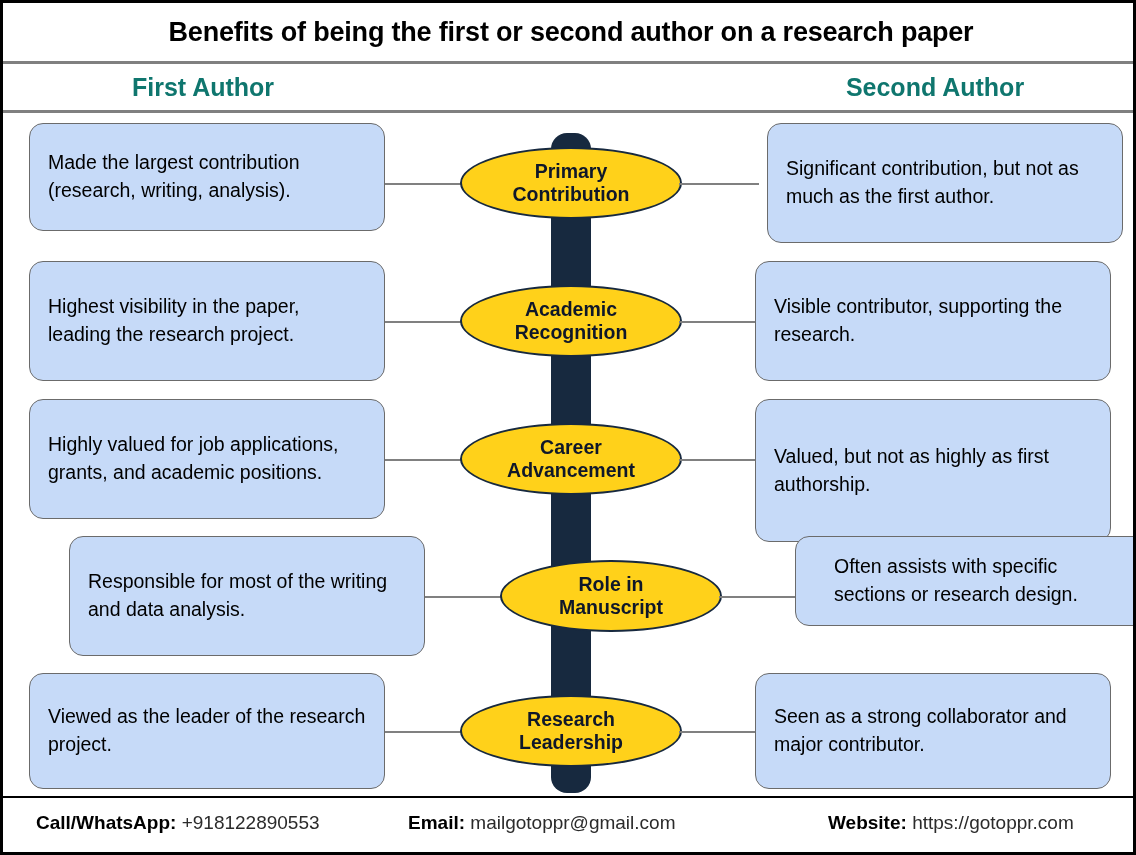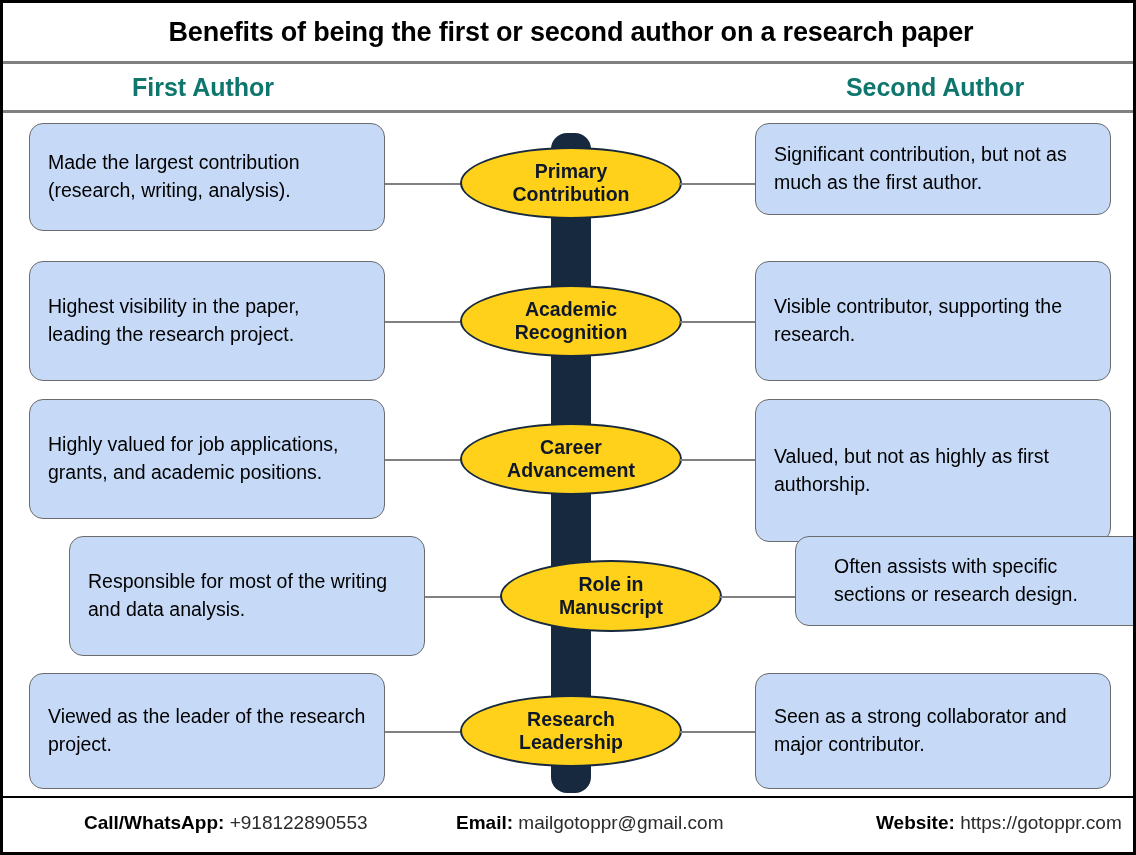--- a/index.html
+++ b/index.html
@@ -149,21 +149,20 @@
   }
   .footer-item {
     position: absolute;
     font-size: 19px;
     color: #2b2b2b;
     white-space: nowrap;
   }
   .footer-item .lbl {
     font-weight: bold;
     color: #000000;
-    margin-left: 48px;
   }
   .f-call { left: 33px;  top: 14px; }
   .f-mail { left: 405px; top: 14px; }
   .f-web  { left: 825px; top: 14px; }
 </style>
 </head>
 <body>
 
 <div id="poster">
 
@@ -181,21 +180,21 @@
   <div class="spine"></div>
 
   <div class="row" style="top:120px; height:120px;">
     <div class="side-box left" style="height:108px;">Made the largest contribution (research, writing, analysis).</div>
     <div class="connector left" style="top:60px;"></div>
     <div class="node" style="top:24px;">
       <span>Primary</span>
       <span>Contribution</span>
     </div>
     <div class="connector right" style="top:60px;"></div>
-    <div class="side-box right" style="height:92px;">Significant contribution, but not as much as the first author.</div>
+    <div class="side-box right" style="height:120px;margin-left:12px;">Significant contribution, but not as much as the first author.</div>
   </div>
 
   <div class="row" style="top:258px; height:120px;">
     <div class="side-box left" style="height:120px;">Highest visibility in the paper, leading the research project.</div>
     <div class="connector left" style="top:60px;"></div>
     <div class="node" style="top:24px;text-align:center;">
       <span>Academic</span>
       <span>Recognition</span>
     </div>
     <div class="connector right" style="top:60px;"></div>

